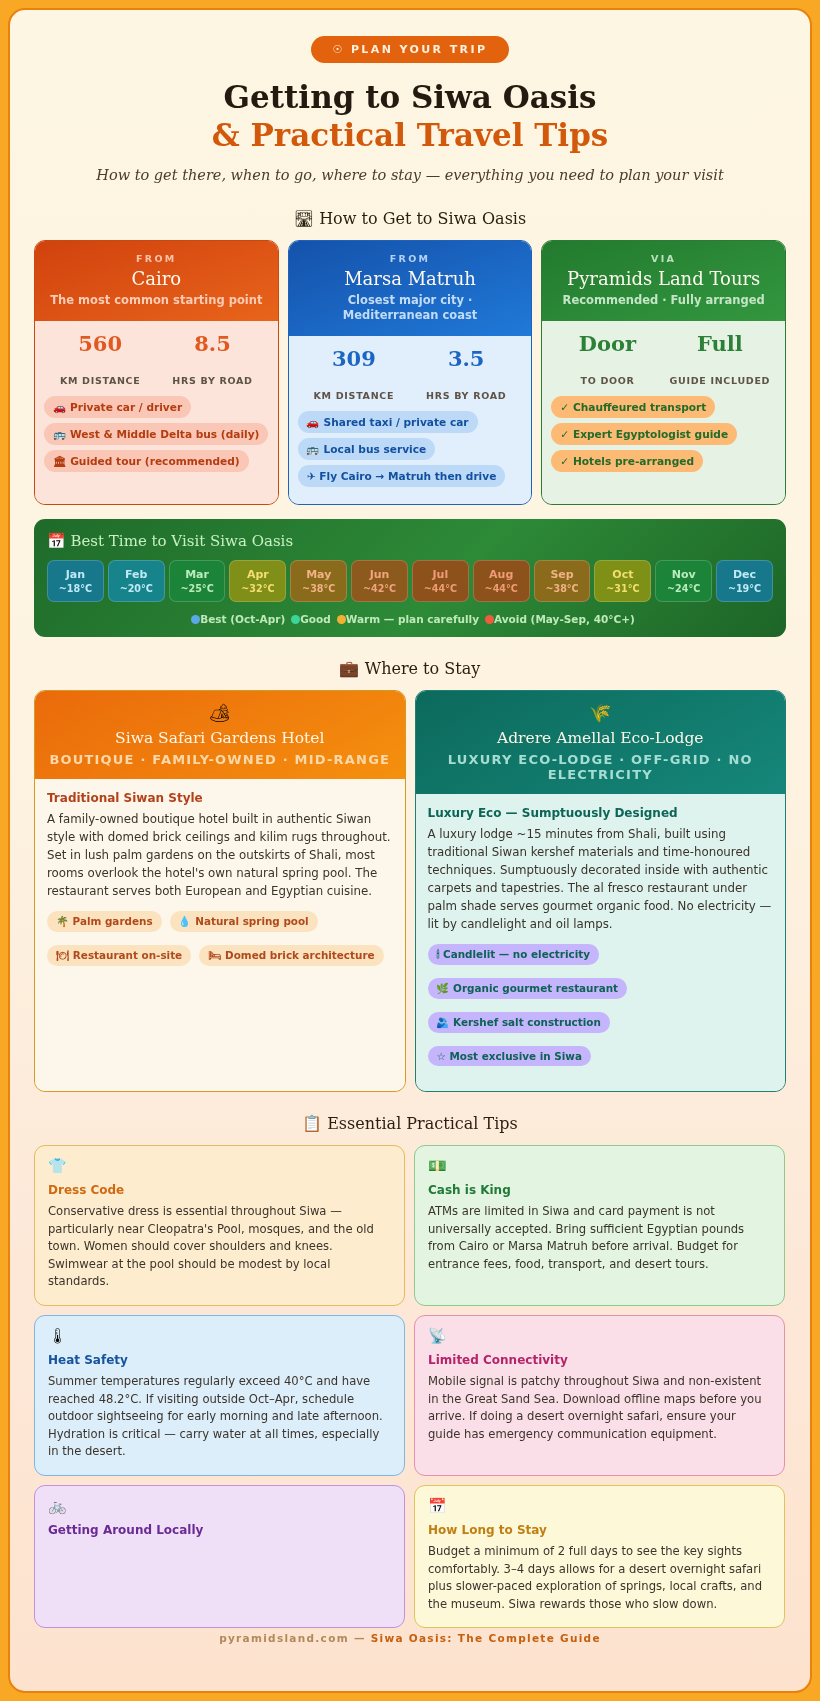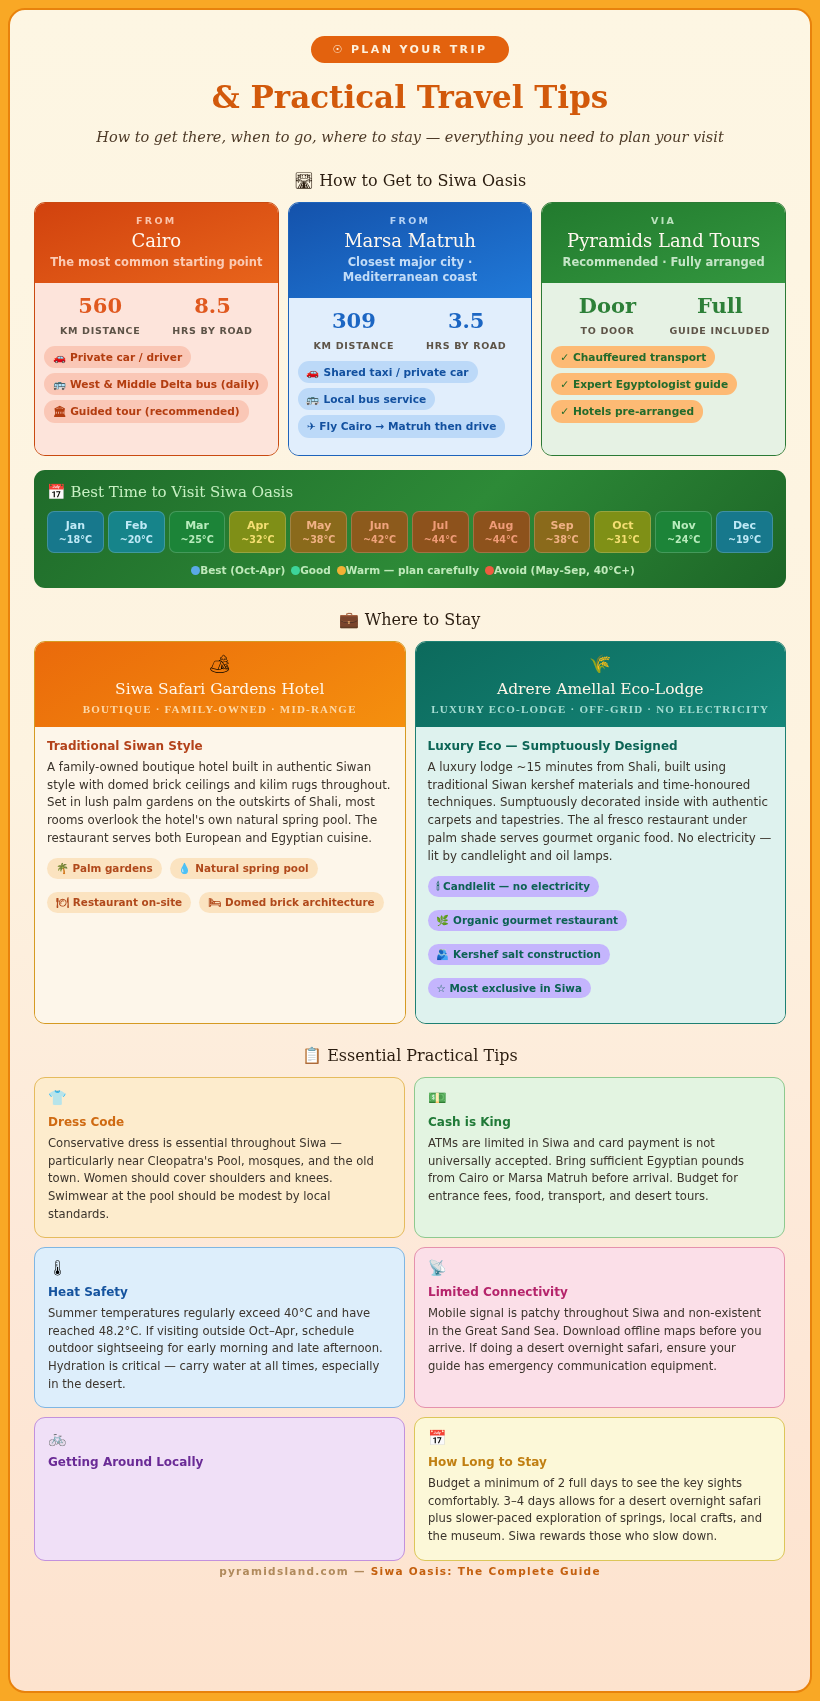--- a/index.html
+++ b/index.html
@@ -92,21 +92,21 @@
   .tbody { flex: 1; padding: 10px 9px 12px; }
   .tcard.red .tbody { background: #fde4db; }
   .tcard.blue .tbody { background: #e1eefc; }
   .tcard.green .tbody { background: #e6f2e4; }
   .stats { display: flex; }
   .stat { flex: 1; text-align: center; }
   .stat-v { font-family: "DejaVu Serif", serif; font-size: 21px; font-weight: bold; }
   .tcard.red .stat-v { color: #e0591f; }
   .tcard.blue .stat-v { color: #1c66c3; }
   .tcard.green .stat-v { color: #2d8038; }
-  .stat-l { font-size: 9.5px; font-weight: bold; letter-spacing: 0.7px; color: #5d5347; margin-top: 7px; text-align: center; }
+  .stat-l { font-size: 9.5px; font-weight: bold; letter-spacing: 0.7px; color: #5d5347; margin-top: 19px; text-align: center; }
   .chips { margin-top: 10px; }
   .chip {
     display: inline-block;
     font-size: 10.6px;
     font-weight: bold;
     padding: 4px 9px;
     border-radius: 11px;
     margin-bottom: 5px;
     line-height: 1.35;
   }
@@ -141,21 +141,21 @@
 
   
   .stay { display: flex; gap: 9px; align-items: stretch; }
   .scard { flex: 1; border-radius: 11px; overflow: hidden; border: 1.6px solid #d59a22; display: flex; flex-direction: column; }
   .scard.teal { border-color: #1d8073; }
   .s-head { text-align: center; padding: 13px 12px 12px; }
   .scard.orange .s-head { background: linear-gradient(150deg,#ea6a0b,#f5900e); }
   .scard.teal .s-head { background: linear-gradient(150deg,#0c6a5c,#15877a); }
   .s-icon { font-size: 18px; line-height: 1; margin-bottom: 7px; }
   .s-name { font-family: "DejaVu Serif", serif; font-size: 15.5px; color: #fff6e8; }
-  .s-tags { font-size: 11px; font-weight: bold; letter-spacing: 1.2px; margin-top: 5px; font-family: Liberation Serif, serif; }
+  .s-tags { font-size: 13px; font-weight: bold; letter-spacing: 1.2px; margin-top: 5px; }
   .scard.orange .s-tags { color: #fcd8a8; }
   .scard.teal .s-tags { color: #a6ddd3; }
   .s-body { flex: 1; padding: 12px 12px 13px; }
   .scard.orange .s-body { background: #fdf6ea; }
   .scard.teal .s-body { background: #def2ee; }
   .s-sub { font-size: 12px; font-weight: bold; margin-bottom: 6px; }
   .scard.orange .s-sub { color: #b3421a; }
   .scard.teal .s-sub { color: #0d6556; }
   .s-text { font-size: 11.8px; line-height: 1.52; color: #3a332b; }
   .s-chips { margin-top: 9px; }
@@ -191,20 +191,21 @@
 
 <div class="page">
 
   <div class="badge-wrap">
     <div class="badge">
       <span class="bi">☉</span><span>PLAN YOUR TRIP</span>
     </div>
   </div>
 
   <h1>
+    <span>Getting to Siwa Oasis</span>
     <span class="accent">&amp; Practical Travel Tips</span>
   </h1>
   <div class="subtitle">How to get there, when to go, where to stay — everything you need to plan your visit</div>
 
   <div class="sec-title">
     <span class="si">🛣</span><span>How to Get to Siwa Oasis</span>
   </div>
 
   <div class="transport">
     <div class="tcard red">

